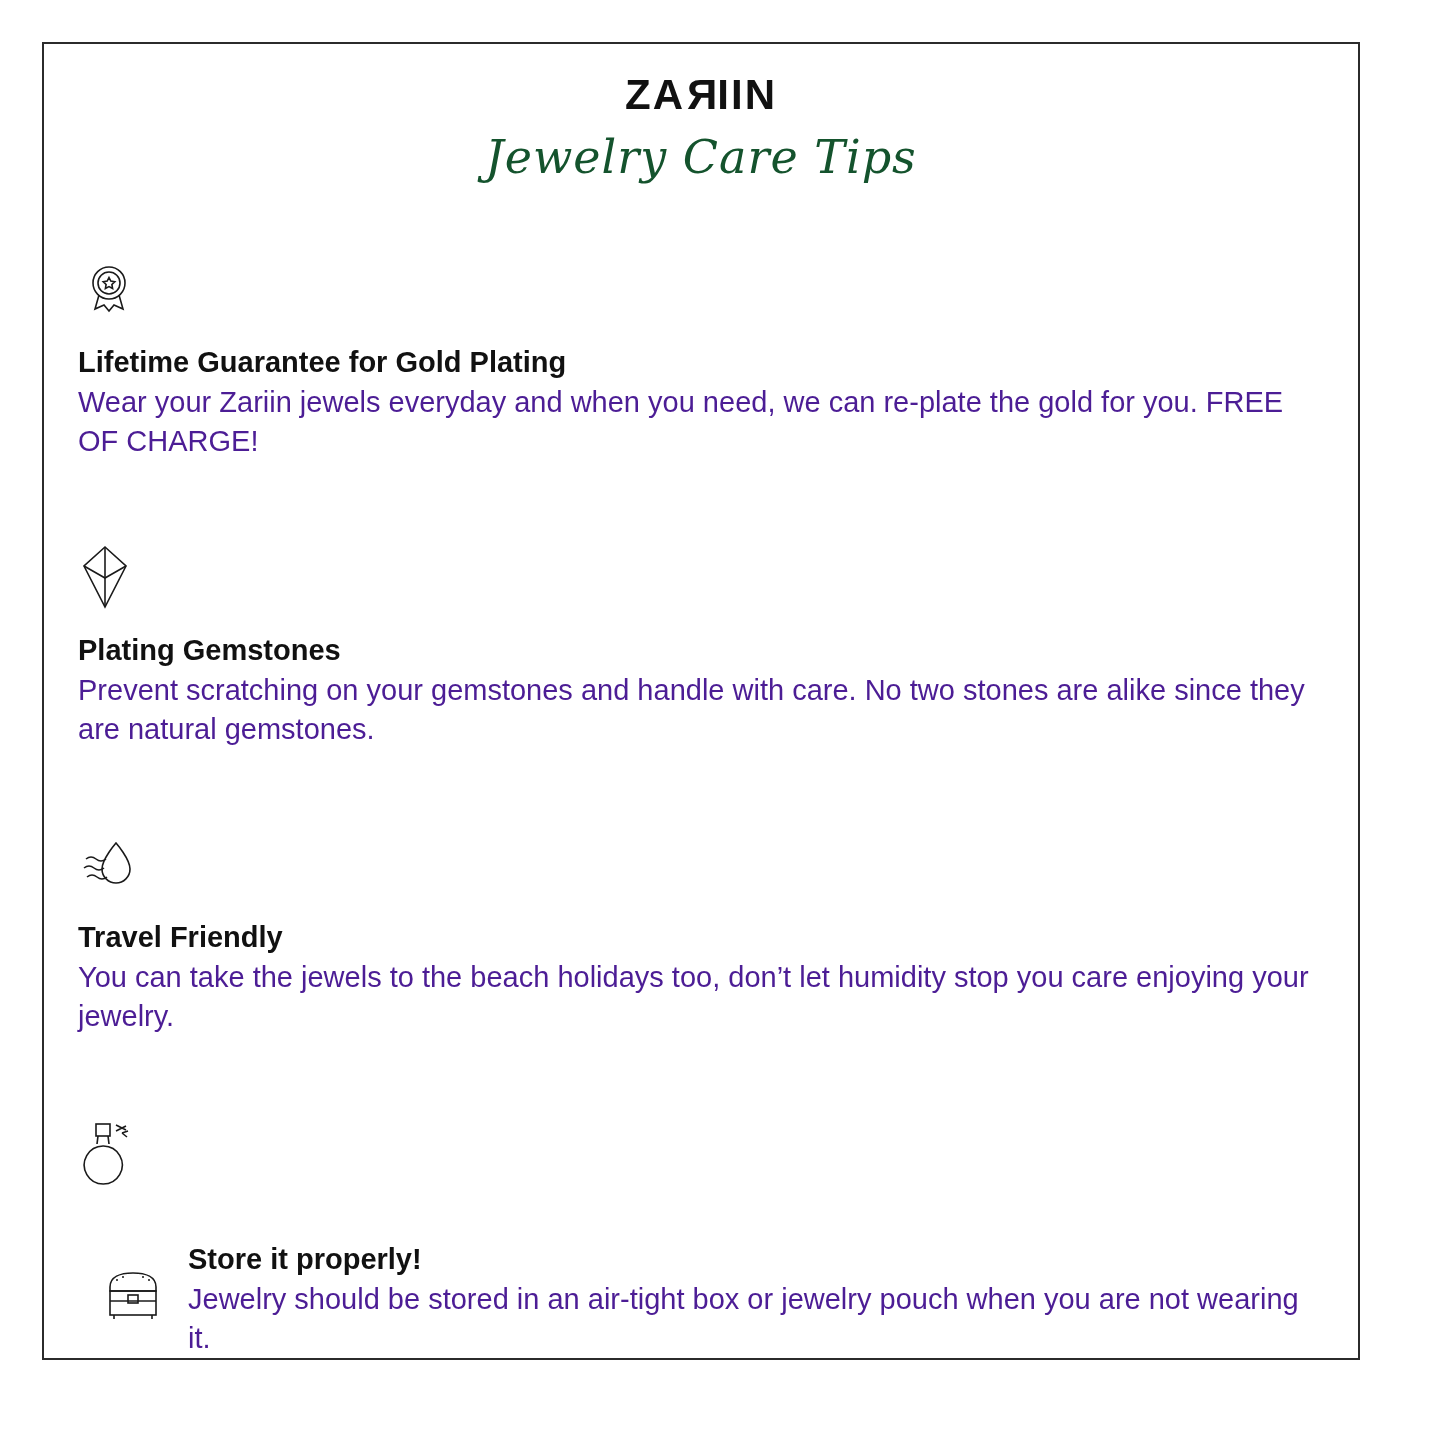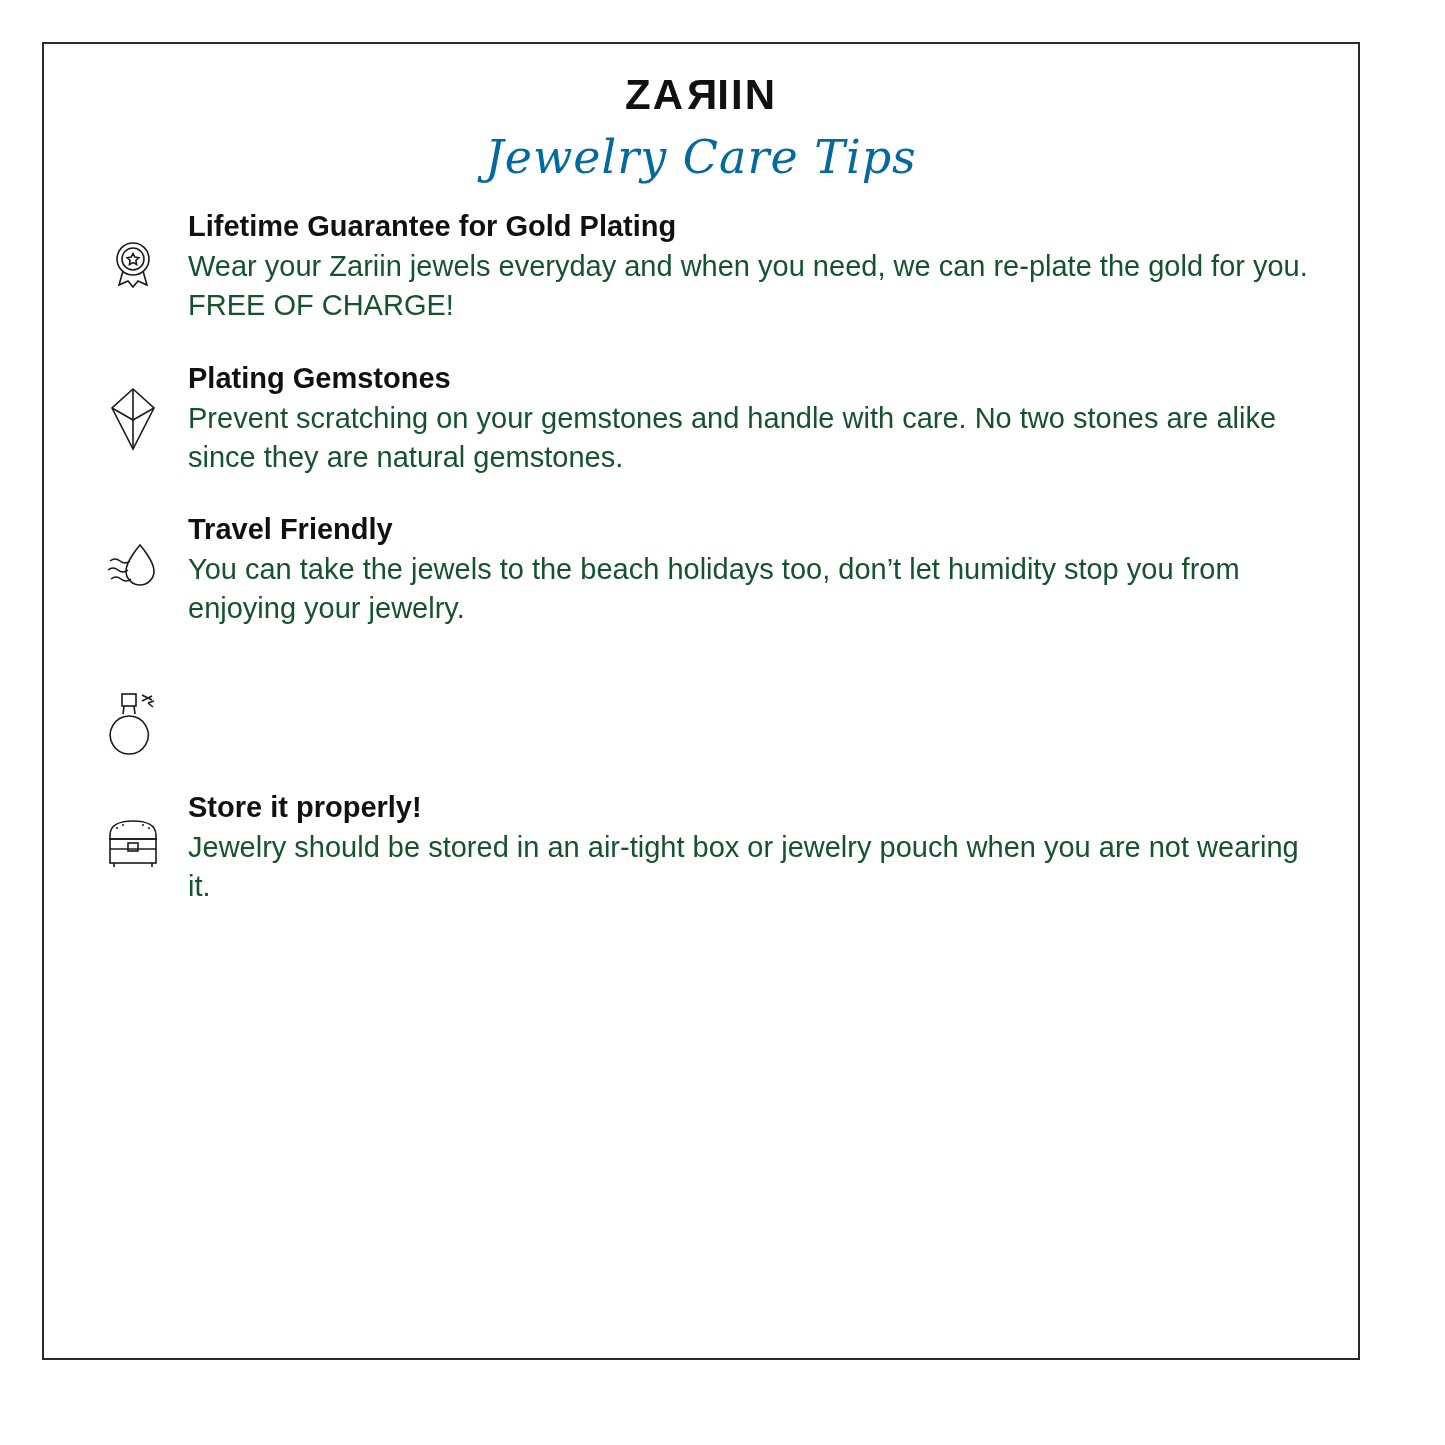--- a/index.html
+++ b/index.html
@@ -38,21 +38,21 @@
   .brand .flip {
     display: inline-block;
     transform: scaleX(-1);
   }
   .subtitle {
     text-align: center;
     margin-top: 12px;
     font-family: "DejaVu Serif", serif;
     font-style: italic;
     font-size: 46px;
-    color: #0369a1;
+    color: #14532d;
     letter-spacing: 1px;
     line-height: 1.1;
     height: 62px;
   }
   .tips {
     margin-top: 14px;
     padding: 0 26px 0 34px;
   }
   .tip {
     display: flex;
@@ -76,24 +76,24 @@
   .tip .title {
     font-weight: 700;
     font-size: 29px;
     line-height: 1.25;
     color: #111111;
     margin-bottom: 3px;
   }
   .tip .body {
     font-size: 29px;
     line-height: 1.35;
-    color: #14532d;
+    color: #4c1d95;
     font-weight: 400;
   }
-  .tip-gap-lg { margin-bottom: 34px; }
+  .tip-gap-lg { margin-bottom: 34px; flex-direction: column; }
 </style>
 </head>
 <body>
 
 <div class="card">
 
   <div class="brand">
     <span>ZA</span><span class="flip">R</span><span>IIN</span>
   </div>
 
@@ -134,21 +134,21 @@
       <div class="icon-wrap">
         <svg width="62" height="58" viewBox="0 0 62 58" fill="none" stroke="#1a1a1a" stroke-width="1.6">
           <path d="M38 8 C38 8 52 24 52 34 a14 14 0 0 1 -28 0 C24 24 38 8 38 8 Z"></path>
           <path d="M8 24 q5 -4 10 0 t10 0"></path>
           <path d="M6 33 q5 -4 10 0 t10 0"></path>
           <path d="M9 42 q5 -4 10 0 t10 0"></path>
         </svg>
       </div>
       <div class="text">
         <div class="title">Travel Friendly</div>
-        <div class="body">You can take the jewels to the beach holidays too, don’t let humidity stop you from enjoying your jewelry.</div>
+        <div class="body">You can take the jewels to the beach holidays too, don’t let humidity stop you care enjoying your jewelry.</div>
       </div>
     </div>
 
     <div class="tip tip-gap-lg">
       <div class="icon-wrap">
         <svg width="58" height="66" viewBox="0 0 58 66" fill="none" stroke="#1a1a1a" stroke-width="1.6">
           <rect x="18" y="5" width="14" height="12"></rect>
           <path d="M20 17 l-1 8"></path>
           <path d="M30 17 l1 8"></path>
           <path d="M25 27 a19 19 0 1 0 .5 0 Z"></path>

